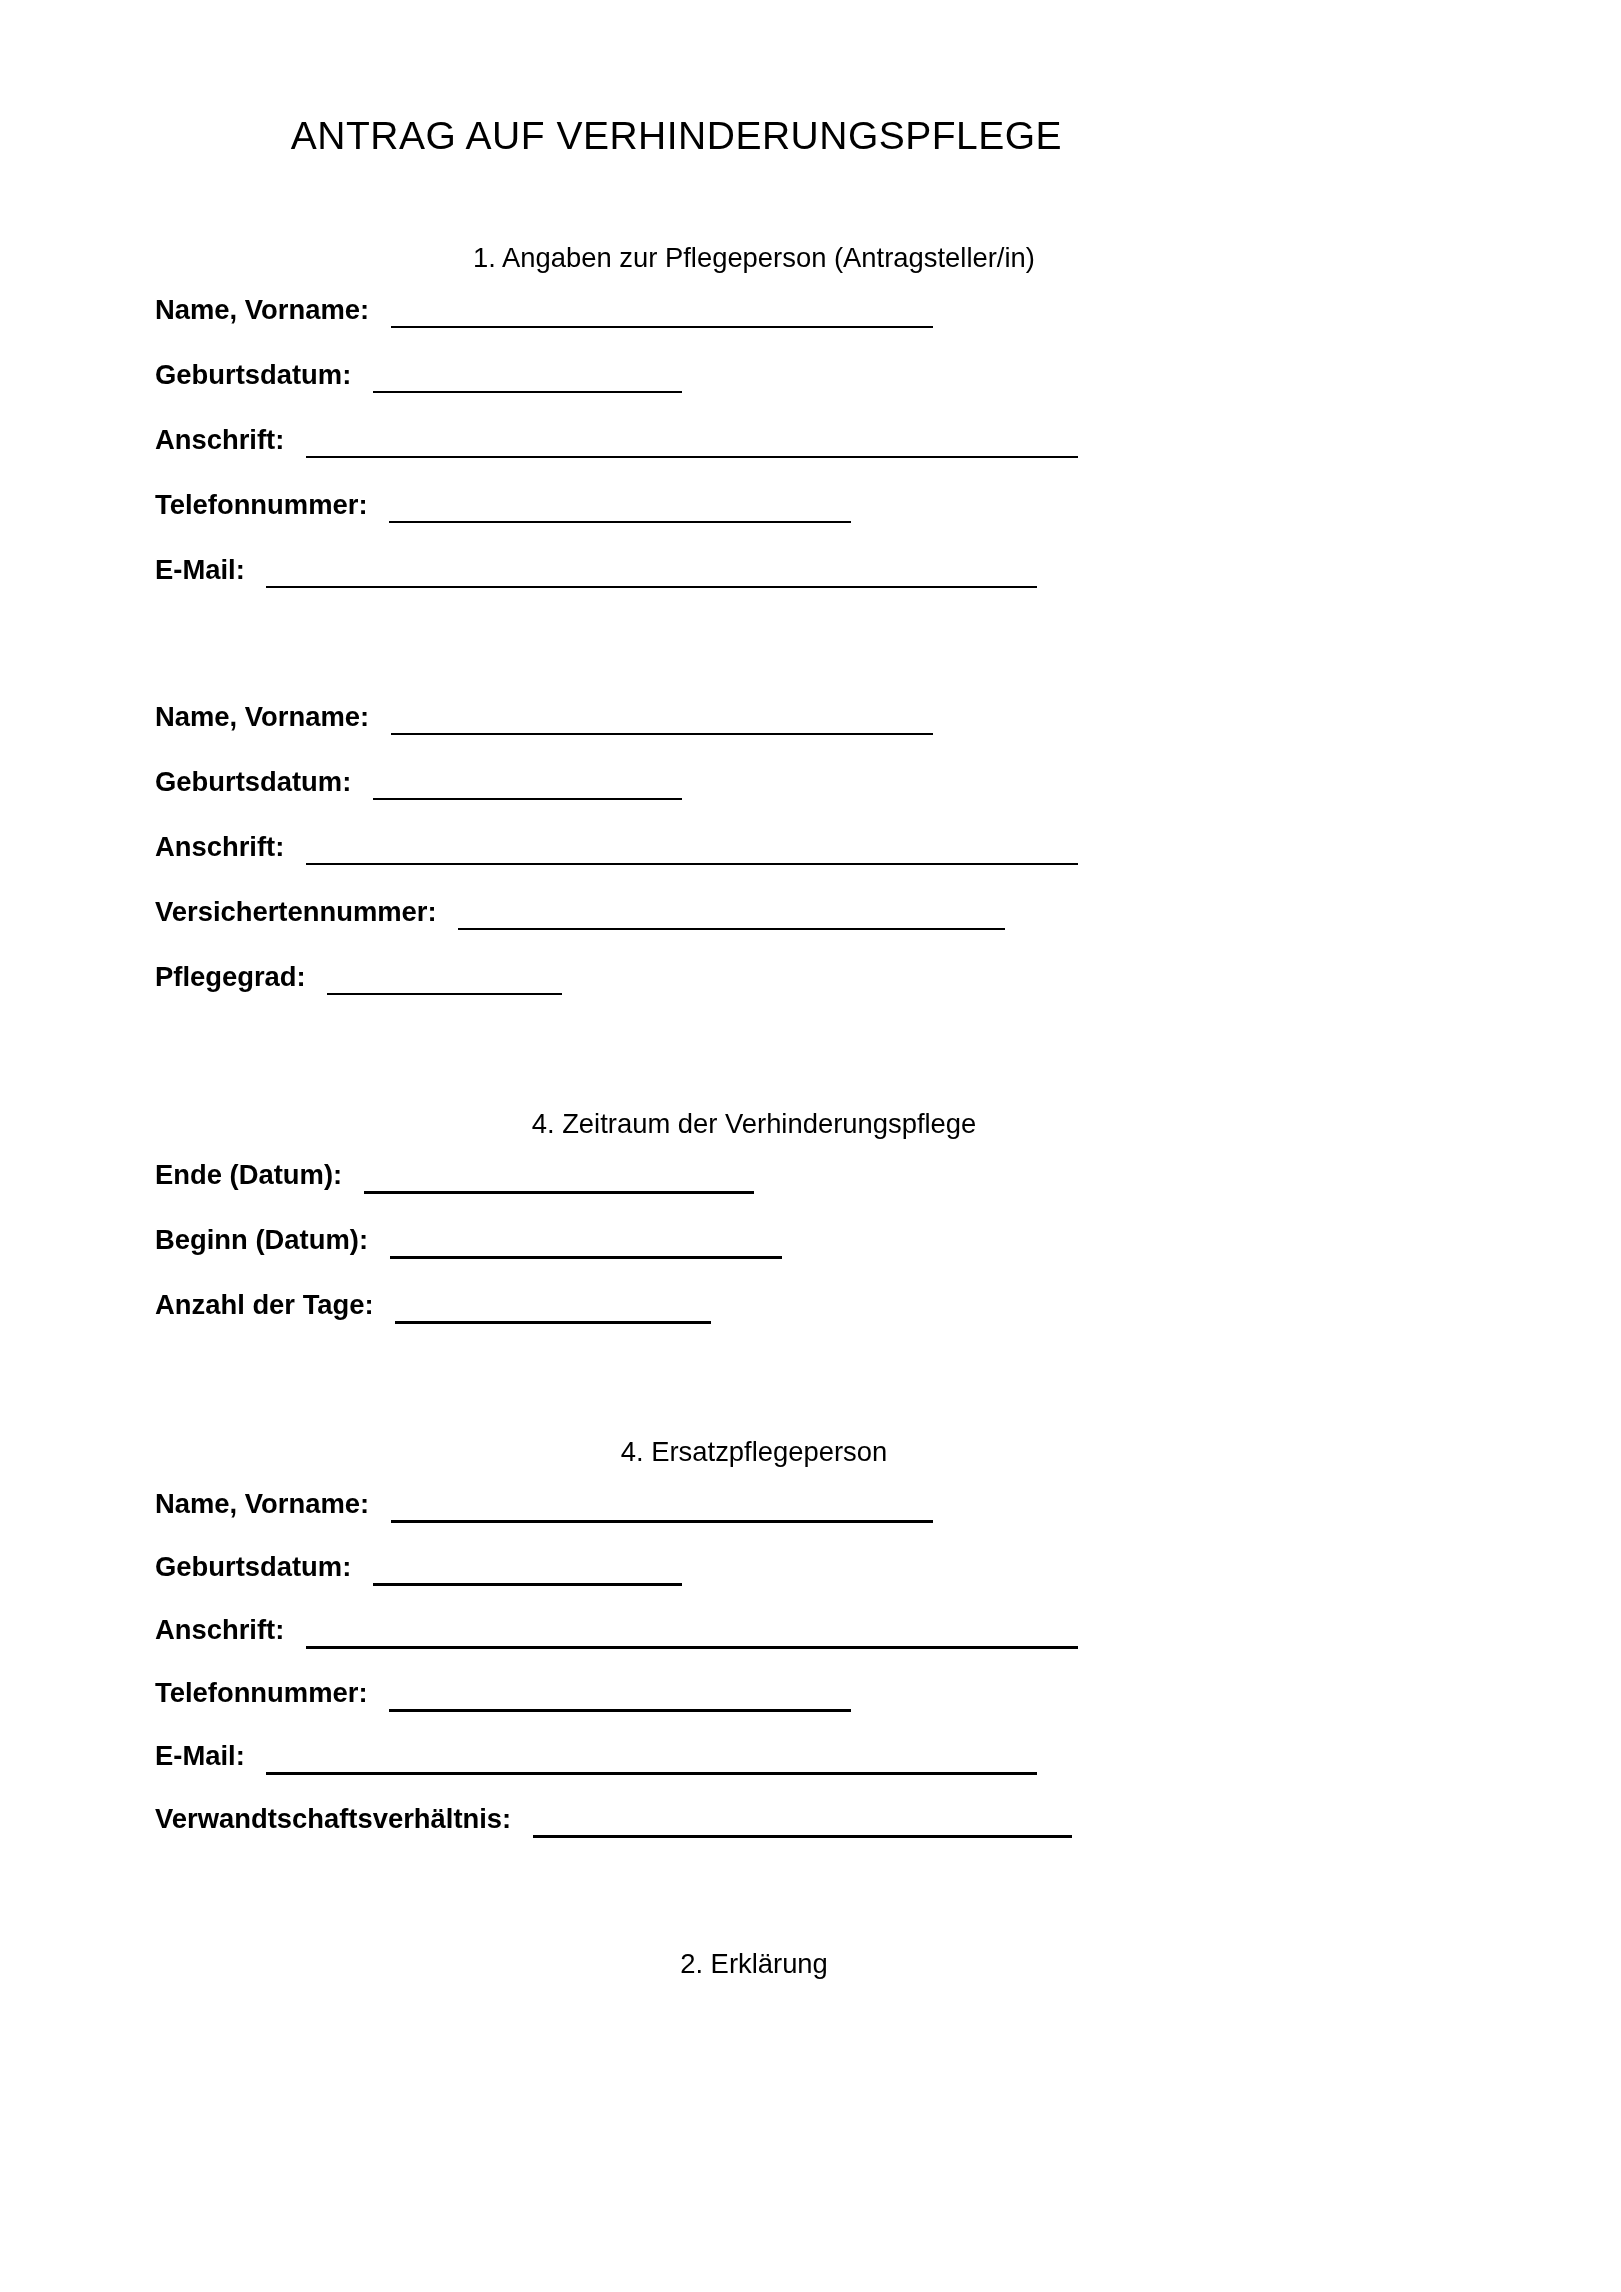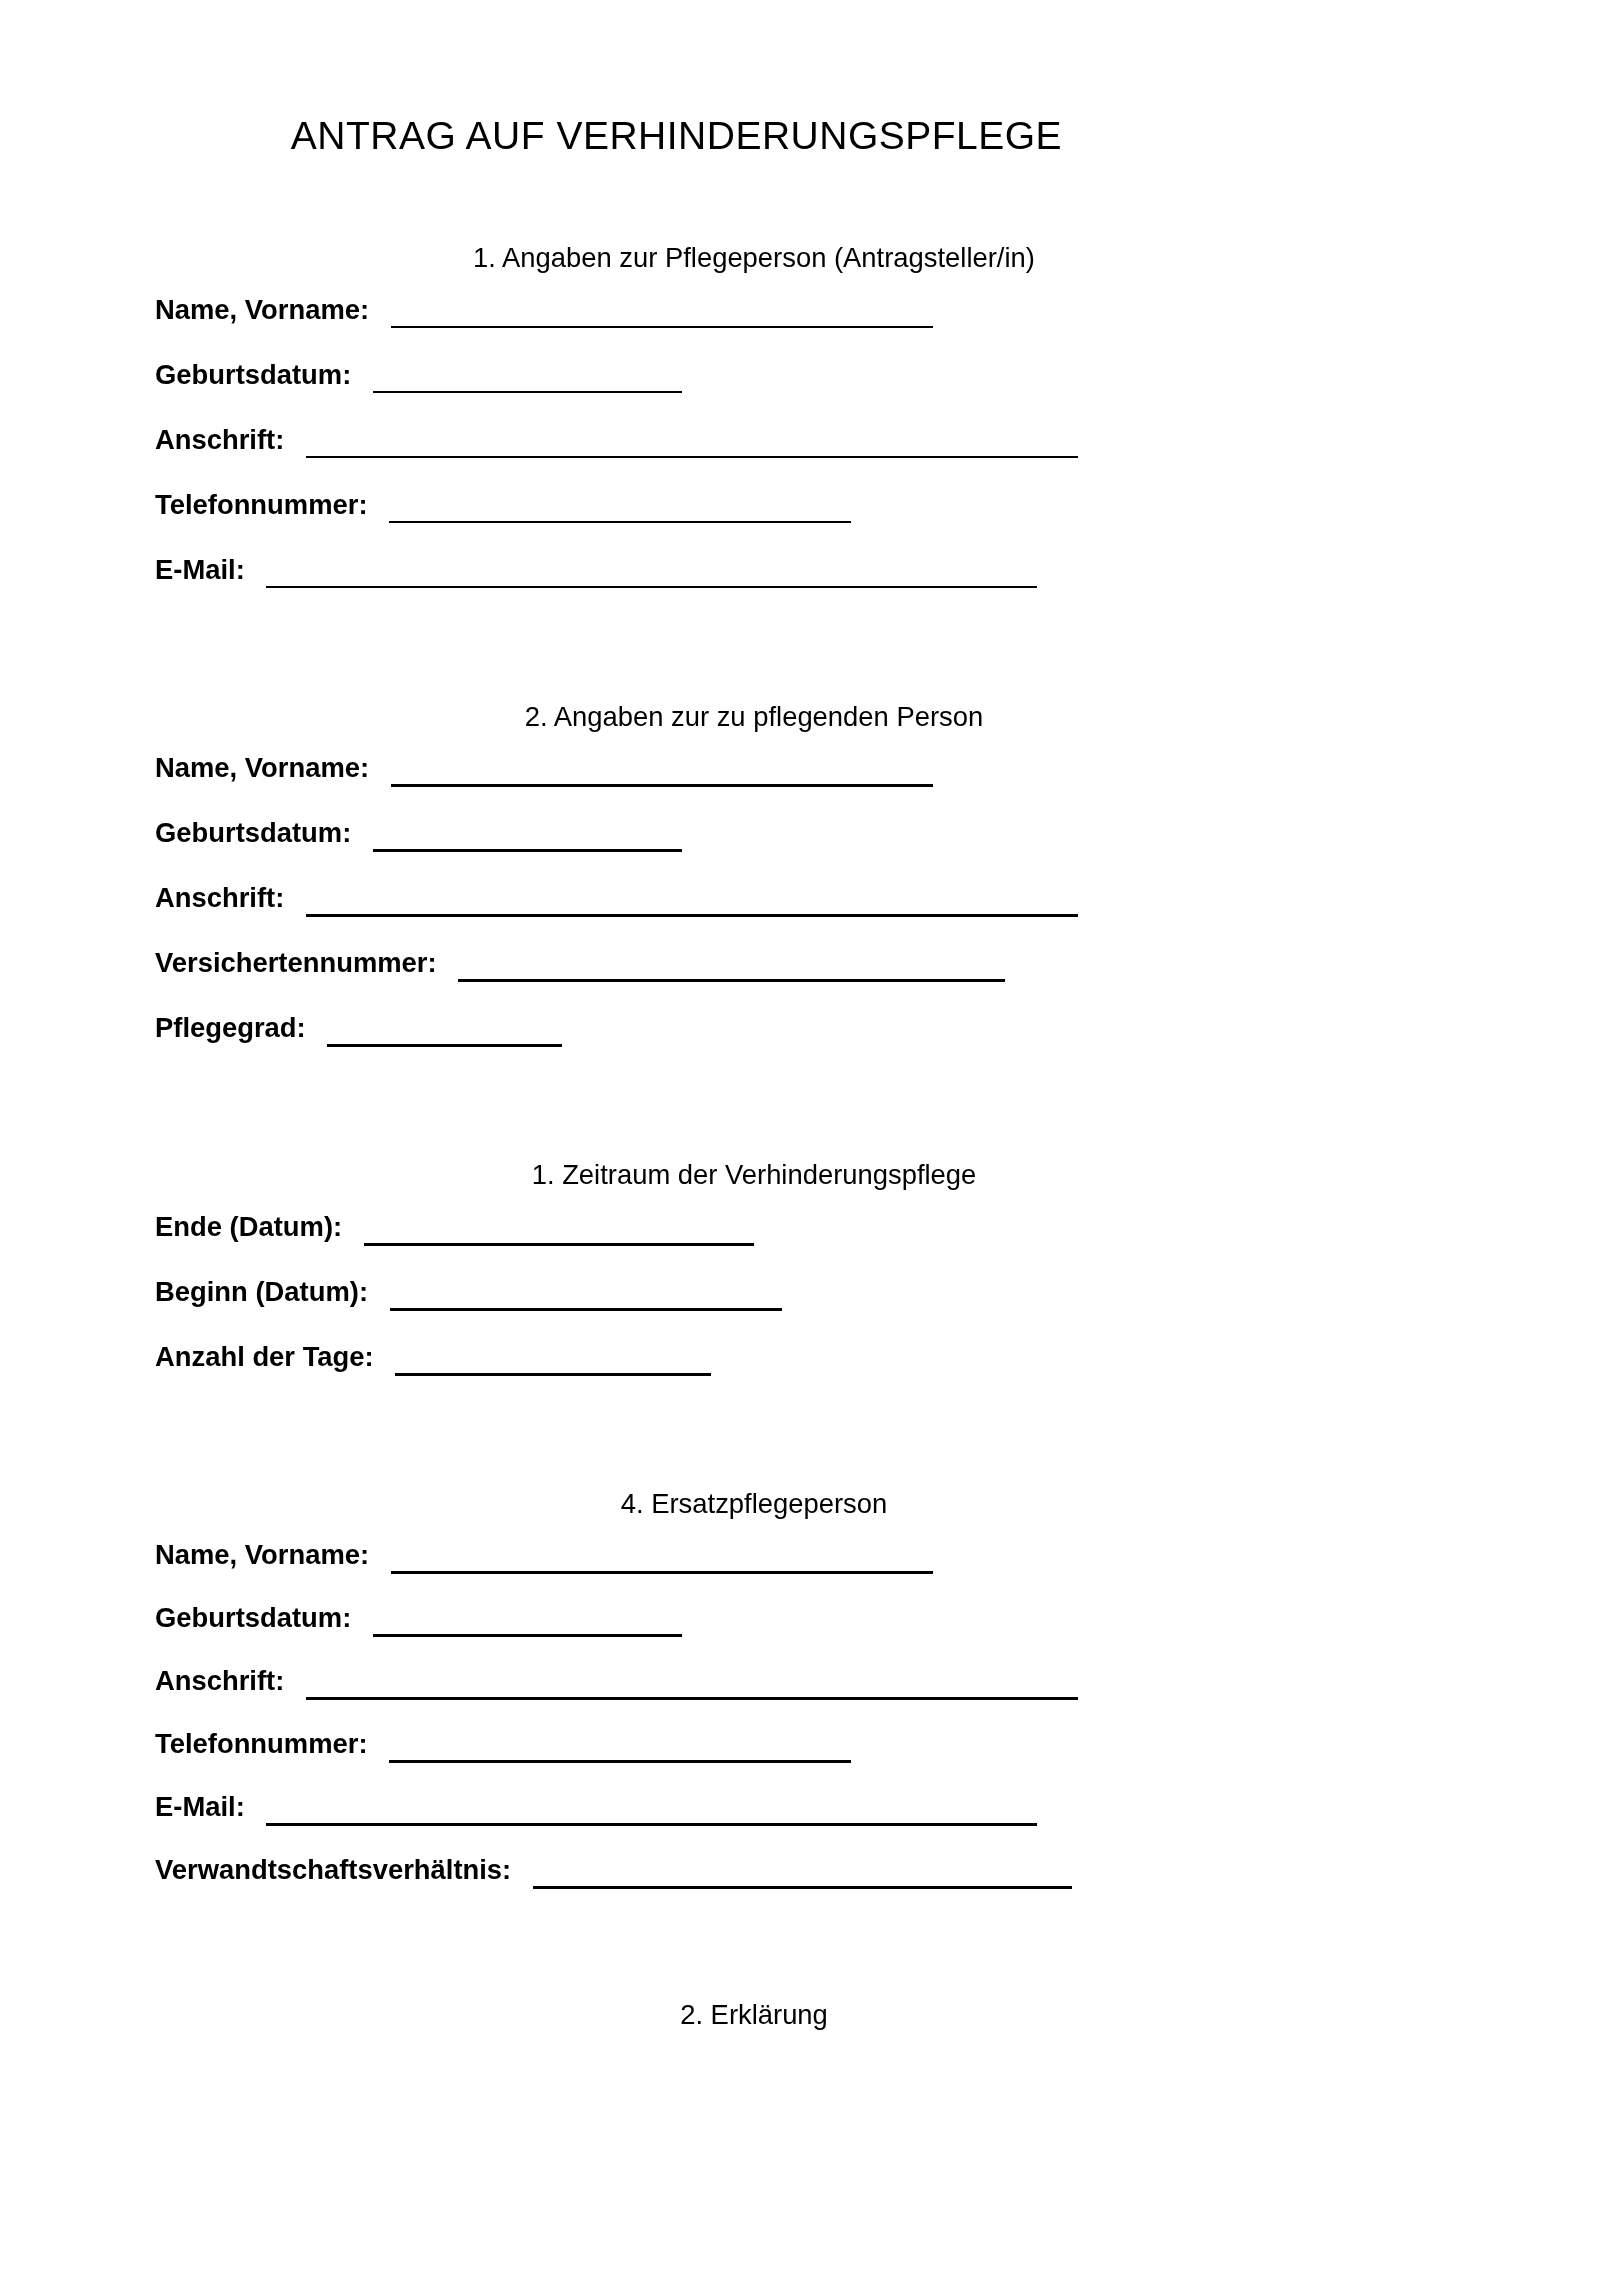--- a/index.html
+++ b/index.html
@@ -77,40 +77,39 @@
     </div>
     <div class="field-row">
       <span class="field-label">Telefonnummer:</span><span class="input-line" style="width:462px"></span>
     </div>
     <div class="field-row">
       <span class="field-label">E-Mail:</span><span class="input-line" style="width:771px"></span>
     </div>
   </div>
 
   <div class="form-section">
-    <div class="section-heading">2. Angaben zur zu pflegenden Person</div>
     <div class="field-row">
       <span class="field-label">Name, Vorname:</span><span class="input-line" style="width:542px"></span>
     </div>
     <div class="field-row">
       <span class="field-label">Geburtsdatum:</span><span class="input-line" style="width:309px"></span>
     </div>
     <div class="field-row">
       <span class="field-label">Anschrift:</span><span class="input-line" style="width:772px"></span>
     </div>
     <div class="field-row">
       <span class="field-label">Versichertennummer:</span><span class="input-line" style="width:547px"></span>
     </div>
     <div class="field-row">
       <span class="field-label">Pflegegrad:</span><span class="input-line" style="width:235px"></span>
     </div>
   </div>
 
   <div class="form-section">
-    <div class="section-heading">1. Zeitraum der Verhinderungspflege</div>
+    <div class="section-heading">4. Zeitraum der Verhinderungspflege</div>
     <div class="field-row">
       <span class="field-label">Ende (Datum):</span><span class="input-line" style="width:390px"></span>
     </div>
     <div class="field-row">
       <span class="field-label">Beginn (Datum):</span><span class="input-line" style="width:392px"></span>
     </div>
     <div class="field-row">
       <span class="field-label">Anzahl der Tage:</span><span class="input-line" style="width:316px"></span>
     </div>
   </div>

